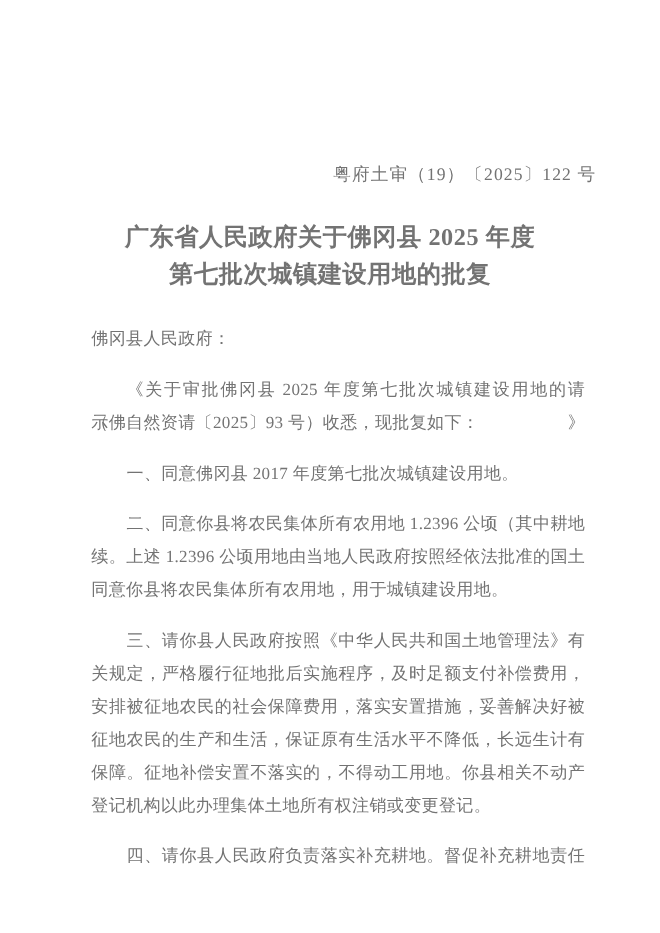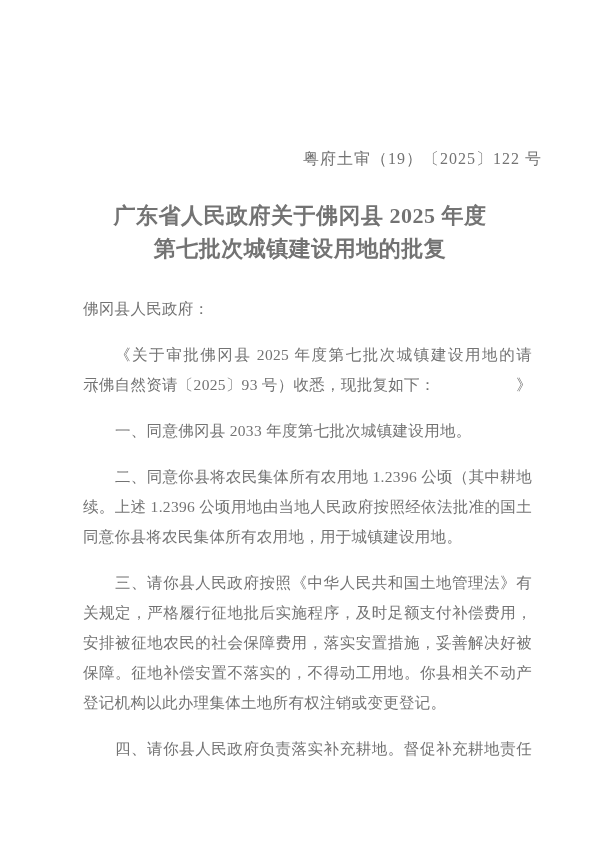--- a/index.html
+++ b/index.html
@@ -67,25 +67,26 @@
 
   <h1 class="doc-title">
     <span>广东省人民政府关于佛冈县 2025 年度</span><br>
     <span>第七批次城镇建设用地的批复</span>
   </h1>
 
   <div class="body-text">
       <div class="line">佛冈县人民政府：</div>
       <div class="line indent fill">《关于审批佛冈县 2025 年度第七批次城镇建设用地的请示》</div>
       <div class="line">（佛自然资请〔2025〕93 号）收悉，现批复如下：</div>
-      <div class="line indent">一、同意佛冈县 2033 年度第七批次城镇建设用地。</div>
+      <div class="line indent">一、同意佛冈县 2017 年度第七批次城镇建设用地。</div>
       <div class="line indent fill">二、同意你县将农民集体所有农用地 1.2396 公顷（其中耕地</div>
       <div class="line fill">续。上述 1.2396 公顷用地由当地人民政府按照经依法批准的国土</div>
       <div class="line">同意你县将农民集体所有农用地，用于城镇建设用地。</div>
       <div class="line indent fill">三、请你县人民政府按照《中华人民共和国土地管理法》有</div>
       <div class="line fill">关规定，严格履行征地批后实施程序，及时足额支付补偿费用，</div>
       <div class="line fill">安排被征地农民的社会保障费用，落实安置措施，妥善解决好被</div>
+      <div class="line fill">征地农民的生产和生活，保证原有生活水平不降低，长远生计有</div>
       <div class="line fill">保障。征地补偿安置不落实的，不得动工用地。你县相关不动产</div>
       <div class="line">登记机构以此办理集体土地所有权注销或变更登记。</div>
       <div class="line indent fill">四、请你县人民政府负责落实补充耕地。督促补充耕地责任</div>
     </div>
 
 </div>
 
 </body></html>

